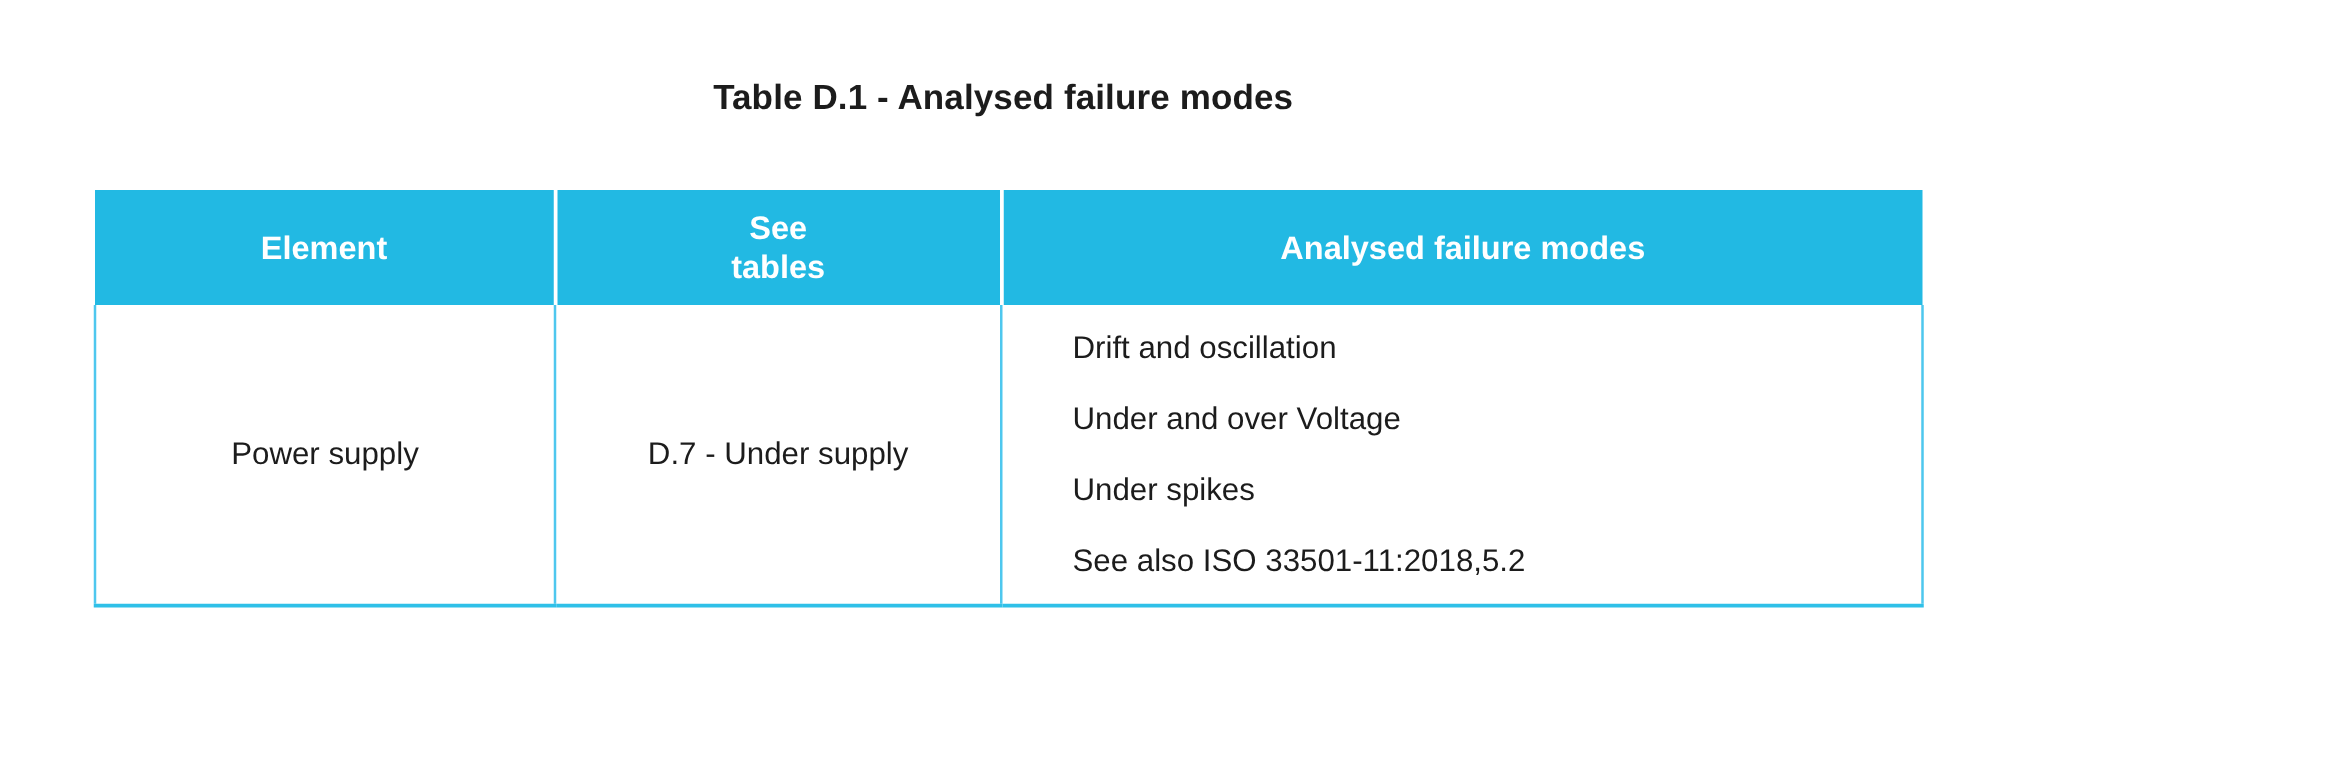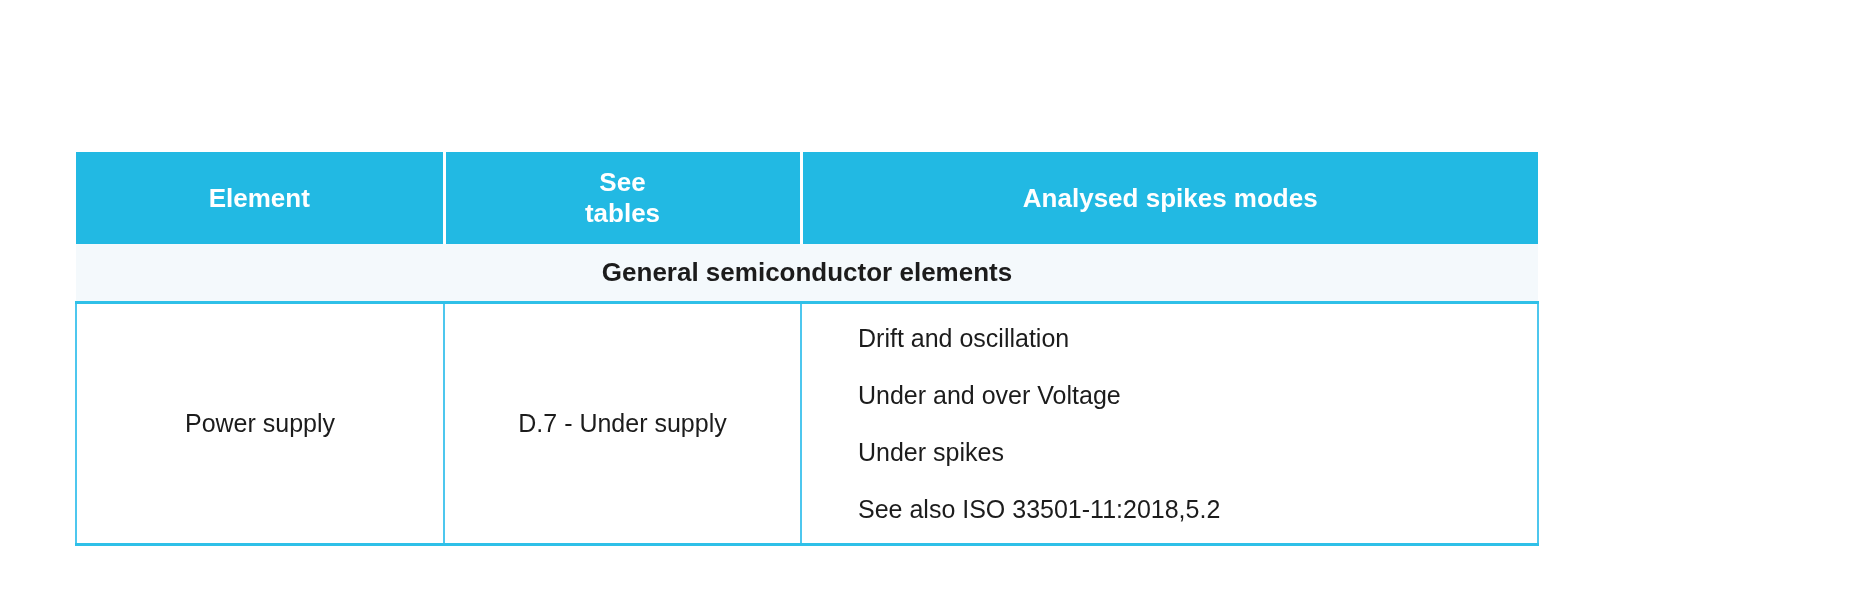--- a/index.html
+++ b/index.html
@@ -128,49 +128,47 @@
   }
   .modes-list li:last-child { margin-bottom: 0; }
 
   .cell-text { display: inline-block; }
 </style>
 </head>
 <body>
 
 <div class="page">
 
+  <div class="table-caption">Table D.1 - Analysed failure modes</div>
 
   <div class="tbl-wrap">
     <table class="d-table">
       <colgroup>
         <col class="c-element">
         <col class="c-see">
         <col class="c-modes">
       </colgroup>
 
       <thead>
         <tr class="head-row">
           <th>
             <span class="th-two-line">Element</span>
           </th>
           <th class="div-l">
             <span class="th-two-line">See</span>
             <span class="th-two-line">tables</span>
           </th>
           <th class="div-l">
-            <span class="th-two-line">Analysed spikes modes</span>
+            <span class="th-two-line">Analysed failure modes</span>
           </th>
         </tr>
       </thead>
 
       <tbody>
 
-        <tr class="section-row">
-          <td colspan="3">General semiconductor elements</td>
-        </tr>
 
         <tr class="data-row">
           <td class="cell-element">
             <span class="cell-text">Power supply</span>
           </td>
           <td class="cell-see">
             <span class="cell-text">D.7 - Under supply</span>
           </td>
           <td class="cell-modes">
             <ul class="modes-list">

